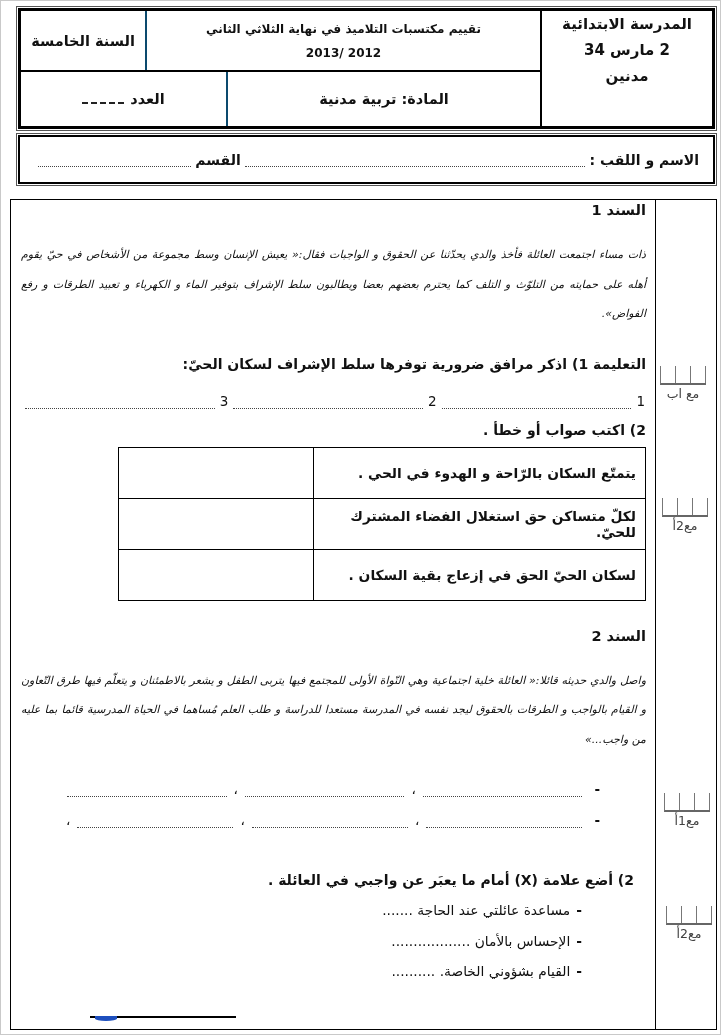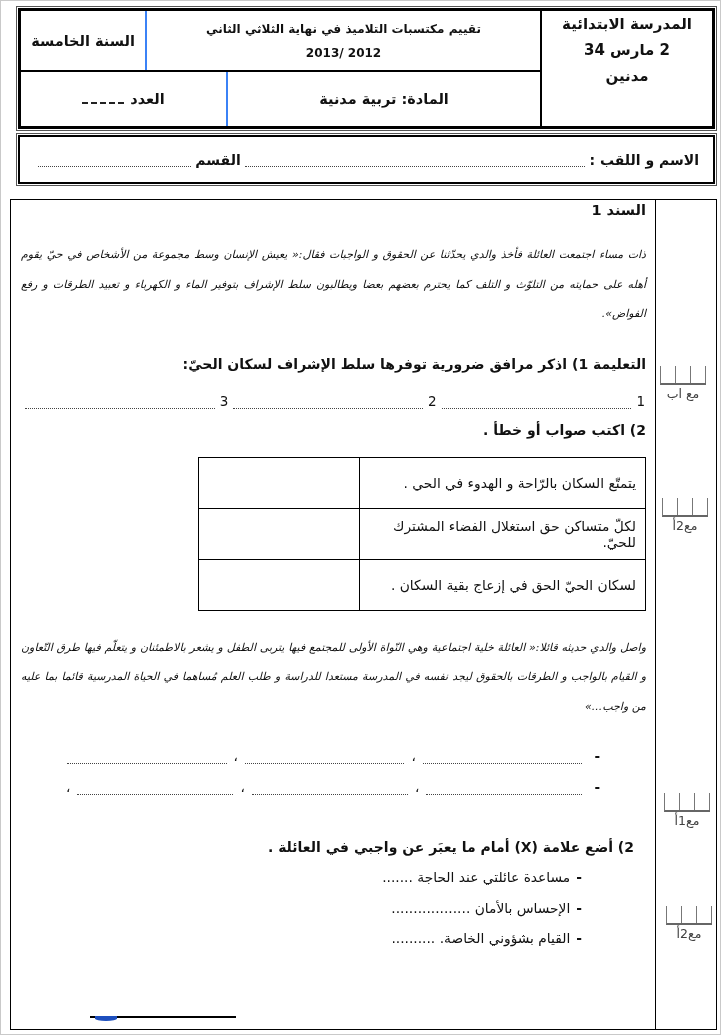--- a/index.html
+++ b/index.html
@@ -33,21 +33,21 @@
   }
   .hdr-mid-left { flex:1; display:flex; flex-direction:column; }
   .hdr-row-top { height:61px; border-bottom:2px solid #000; display:flex; }
   .hdr-row-bottom { flex:1; display:flex; }
   .hdr-title-cell {
     width:393px; border-left:0; display:flex; flex-direction:column;
     justify-content:center; align-items:center; font-weight:bold; font-size:12px; line-height:24px;
     text-align:center;
   }
   .hdr-grade-cell, .hdr-num-cell {
-    flex:1; border-right:2px solid #3b82f6;
+    flex:1; border-right:2px solid #0c4a6e;
     display:flex; justify-content:center; align-items:center;
     font-weight:bold; font-size:14.5px;
   }
   .hdr-subject-cell {
     width:312px; display:flex; justify-content:center; align-items:center;
     font-weight:bold; font-size:14.5px;
   }
   .year { direction:ltr; unicode-bidi:embed; }
   .dash-line {
     display:inline-block; width:42px; height:1px;
@@ -89,22 +89,23 @@
   .instruction { margin-top:27px; font-weight:bold; font-size:14px; }
 
   .num-line {
     margin-top:21px; display:flex; align-items:flex-end; font-size:13.5px;
   }
   .num-line .num { padding:0 1px; }
 
   .q-head { margin-top:13px; font-weight:bold; font-size:14px; }
 
   table.tf-table {
-    margin-top:19px; border-collapse:collapse; width:448px;
+    margin-top:9px; border-collapse:collapse; width:528px;
     margin-right:0;
+    font-weight:bold;
   }
   table.tf-table td {
     border:1.5px solid #000; height:51px; font-size:13.8px;
   }
   td.statement { width:333px; padding-right:9px; text-align:right; }
   td.answer { width:195px; }
 
   .ans-row {
     display:flex; align-items:flex-end; font-size:13.5px;
     margin-right:46px; margin-left:42px;
@@ -208,20 +209,21 @@
         <td class="statement">لكلّ متساكن حق استغلال الفضاء المشترك للحيّ.</td>
         <td class="answer"></td>
       </tr>
       <tr>
         <td class="statement">لسكان الحيّ الحق في إزعاج بقية السكان .</td>
         <td class="answer"></td>
       </tr>
     </tbody>
   </table>
 
+  <div class="sec-title" style="margin-top:27px;">السند 2</div>
   <p class="passage">واصل والدي حديثه قائلا:« العائلة خلية اجتماعية وهي النّواة الأولى للمجتمع فيها يتربى الطفل و يشعر بالاطمئنان و يتعلّم فيها طرق التّعاون و القيام بالواجب و الطرقات بالحقوق ليجد نفسه في المدرسة مستعدا للدراسة و طلب العلم مُساهما في الحياة المدرسية قائما بما عليه من واجب...»</p>
 
 
   <div class="ans-row first">
     <span class="dash">-</span>
     <span class="leader"></span>
     <span class="comma">،</span>
     <span class="leader"></span>
     <span class="comma">،</span>
     <span class="leader"></span>

